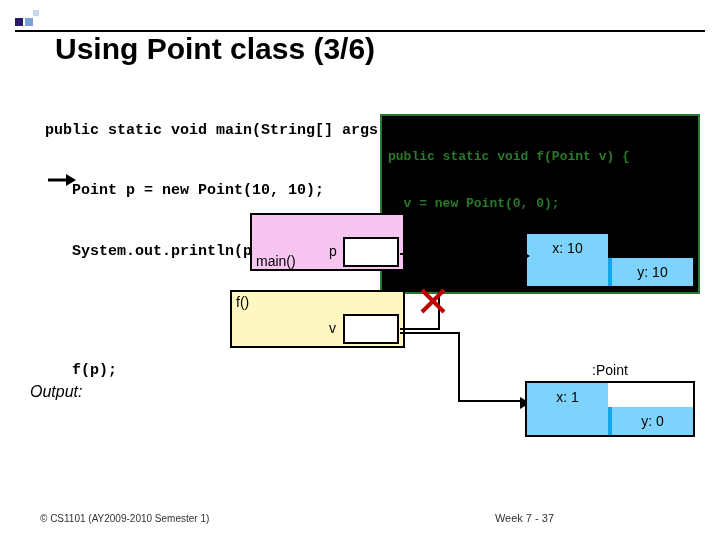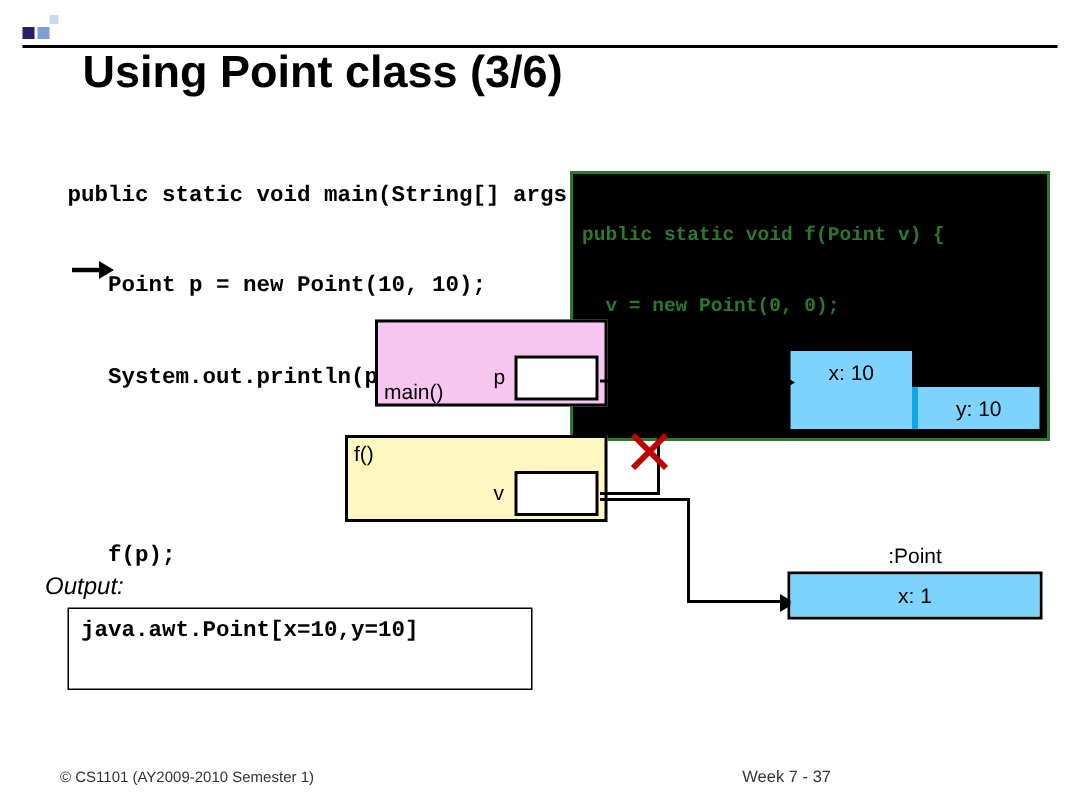--- a/index.html
+++ b/index.html
@@ -293,24 +293,22 @@
   <div style="position:absolute;left:520px;top:395px">
     <svg width="10" height="12">
         <polygon points="0,0 10,6 0,12" fill="#000"></polygon>
       </svg>
   </div>
 
   <div class="point2">
     <div class="hdr">:Point</div>
     <div class="obj-table">
       <div class="cell">x: 1</div>
+      <div class="cell">y: 0</div>
     </div>
   </div>
 
   <div class="output-lbl">Output:</div>
-  <div class="output-box">
-    <span>java.awt.Point[x=10,y=10]</span>
-  </div>
 
   <div class="footer-l">© CS1101 (AY2009-2010 Semester 1)</div>
   <div class="footer-r">Week 7 - 37</div>
 
 </div>
 
 </body></html>

